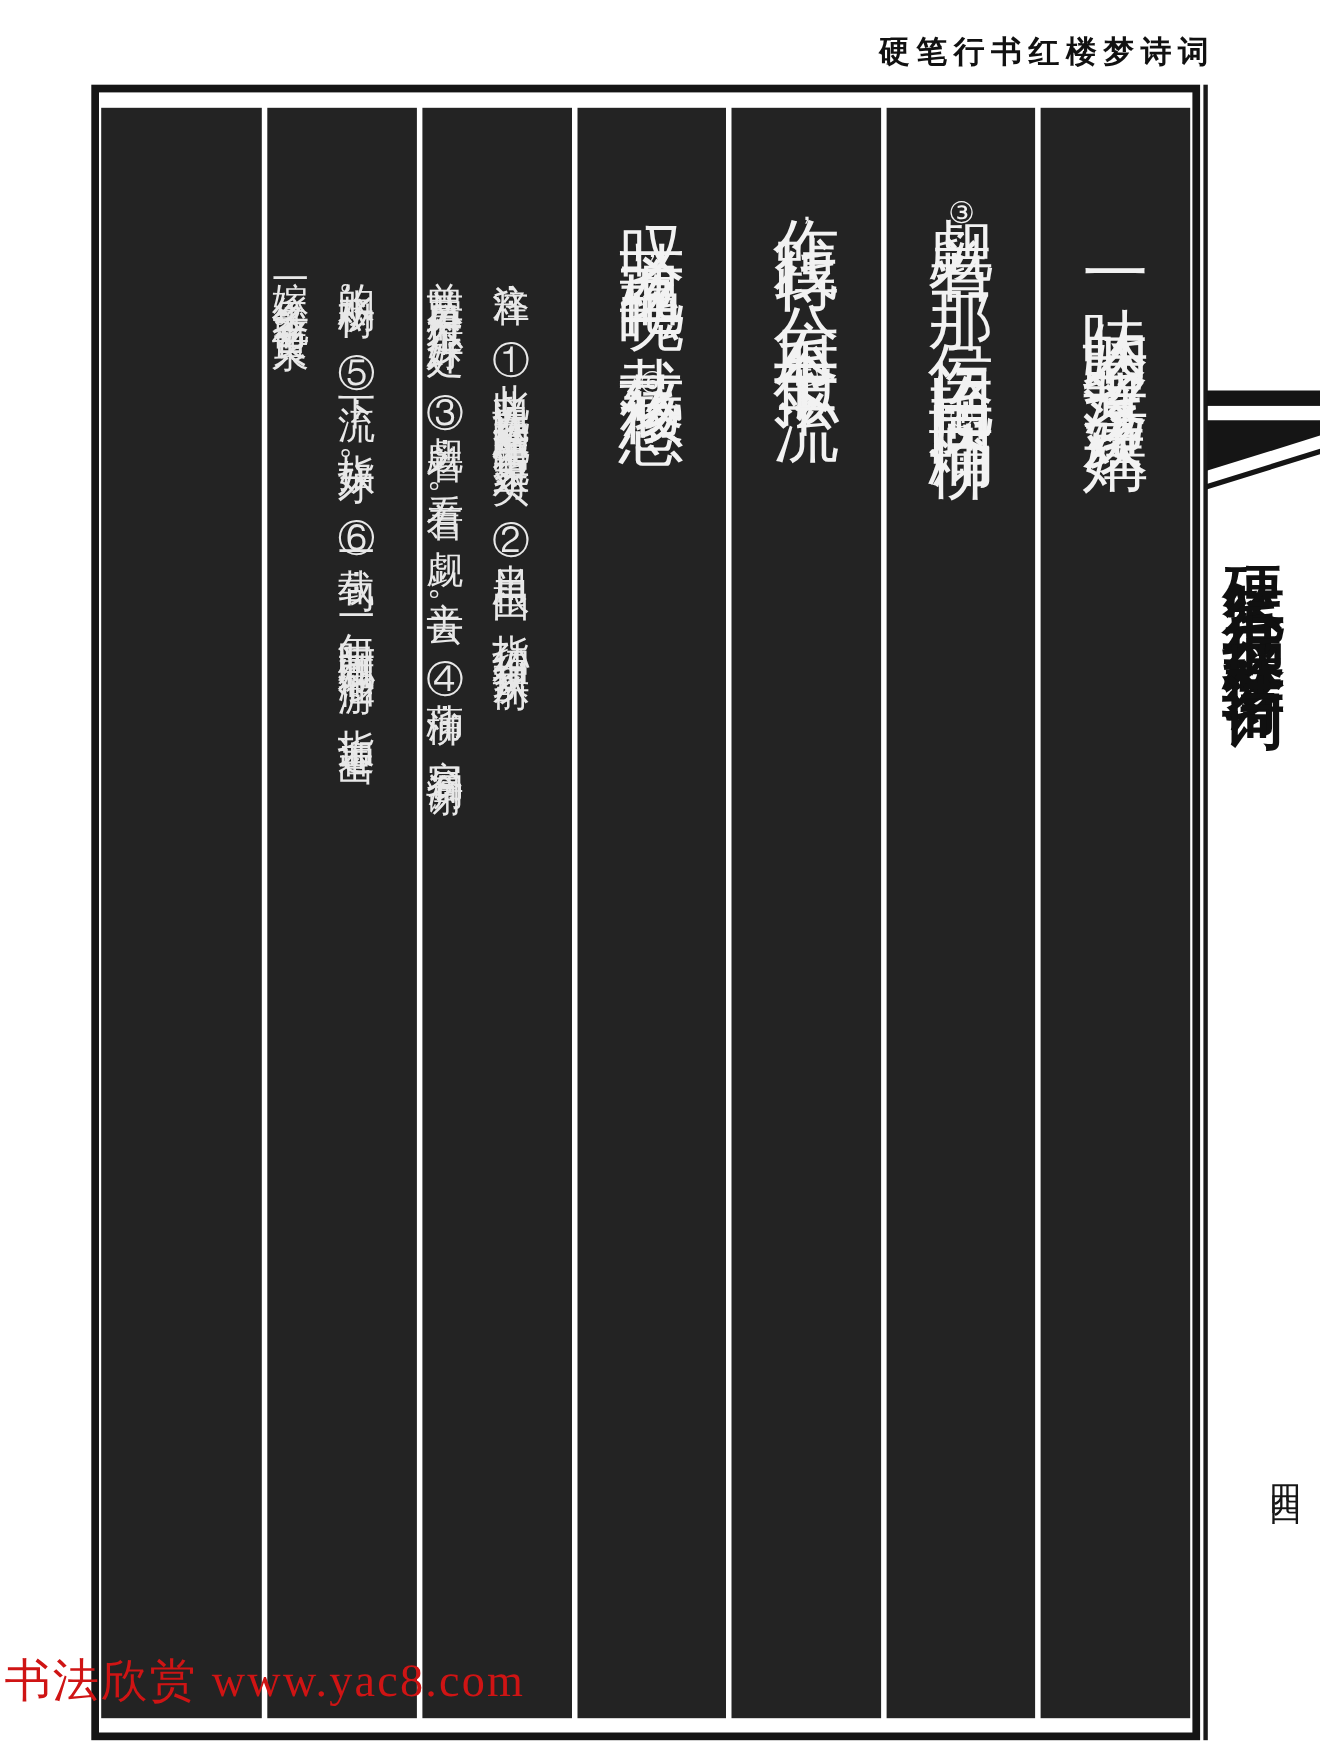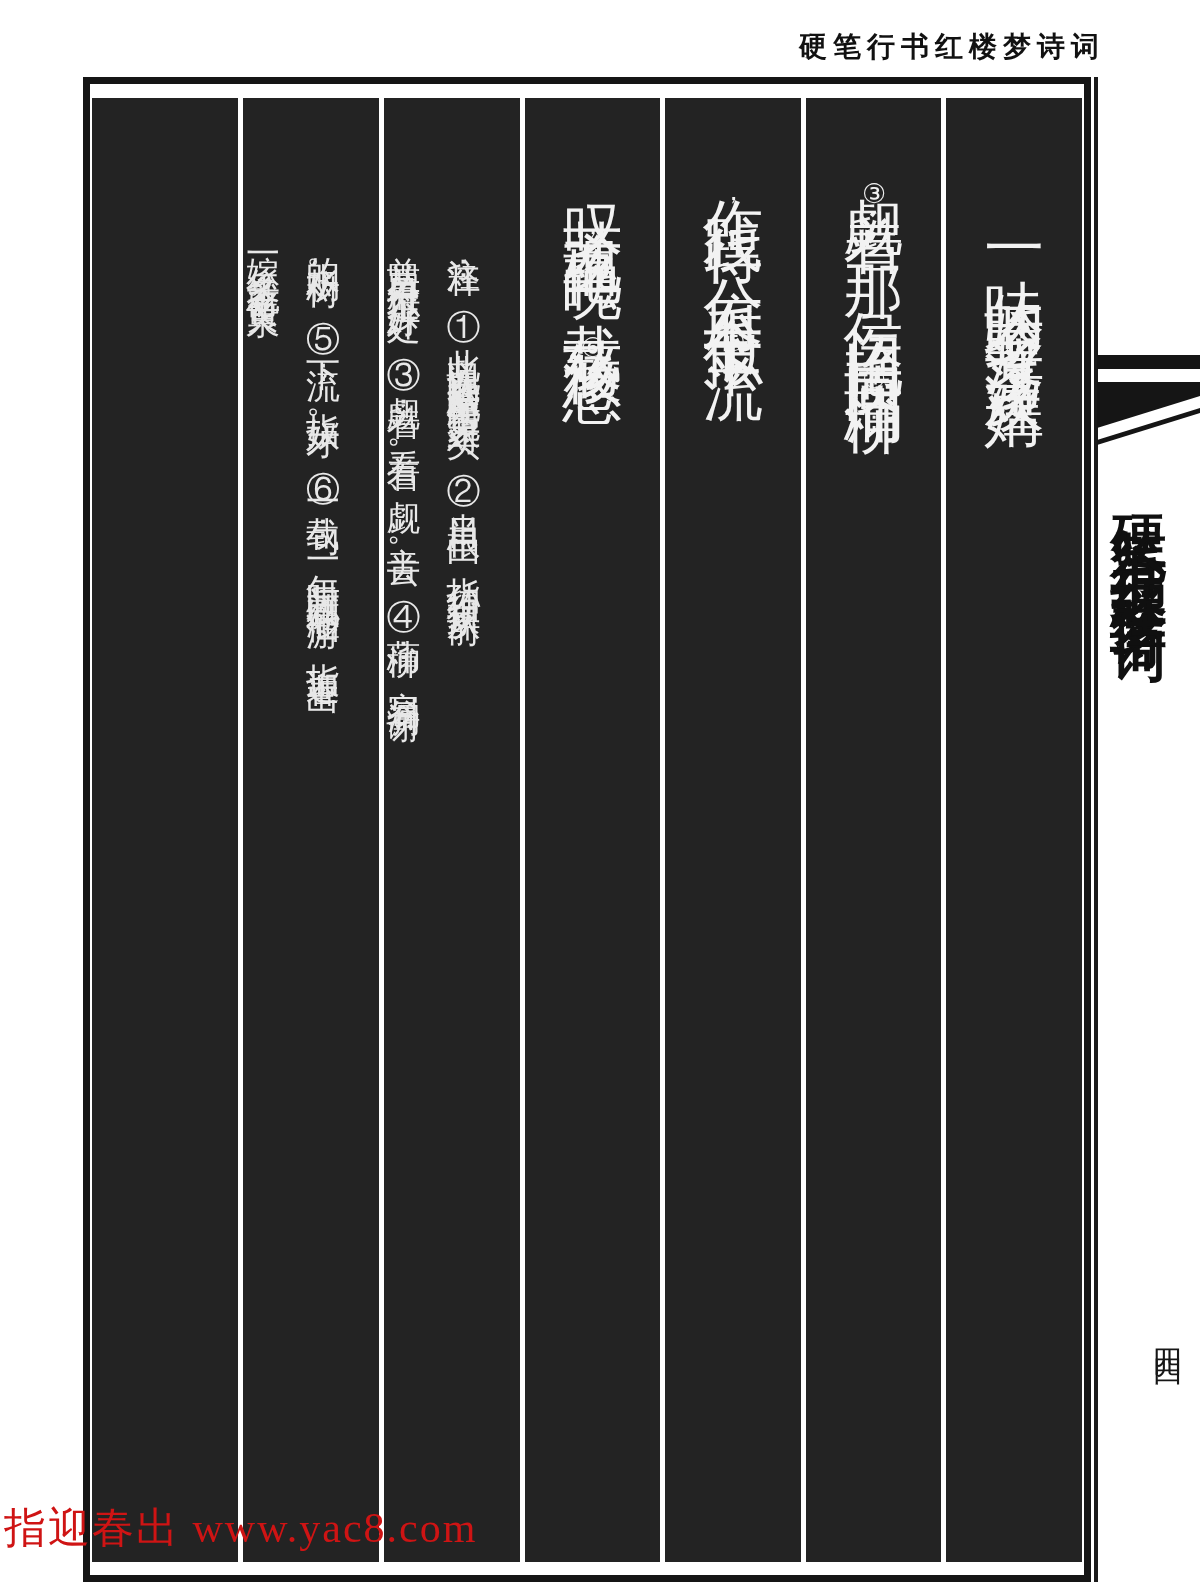--- a/index.html
+++ b/index.html
@@ -118,13 +118,13 @@
 <svg class="corner-decoration" viewBox="0 0 103 96" xmlns="http://www.w3.org/2000/svg">
   <rect x="0" y="3" width="103" height="14" fill="#151515"></rect>
   <polygon points="0,30 103,30 103,44 0,76" fill="#151515"></polygon>
   <polygon points="0,88 103,56 103,61 0,93" fill="#151515"></polygon>
 </svg>
 
 <div class="side-title">硬笔行书红楼梦诗词</div>
 
 <div class="page-number">四四</div>
 
-<div class="watermark" style="color: rgb(207, 20, 20);">指迎春出 www.yac8.com</div>
+<div class="watermark" style="color: rgb(207, 20, 20);">书法欣赏 www.yac8.com</div>
 
 </body></html>

